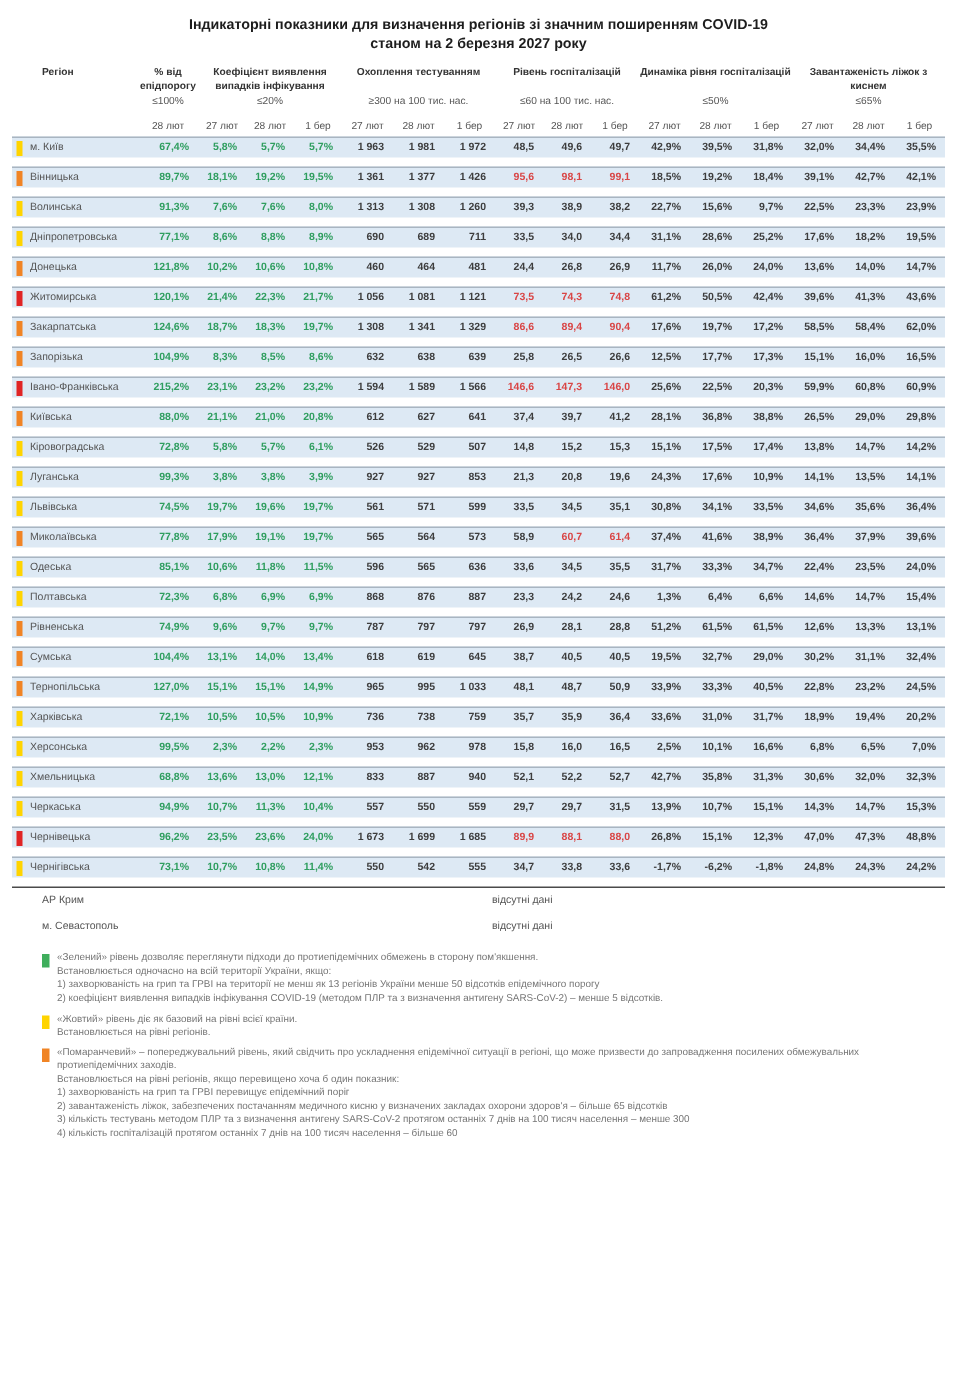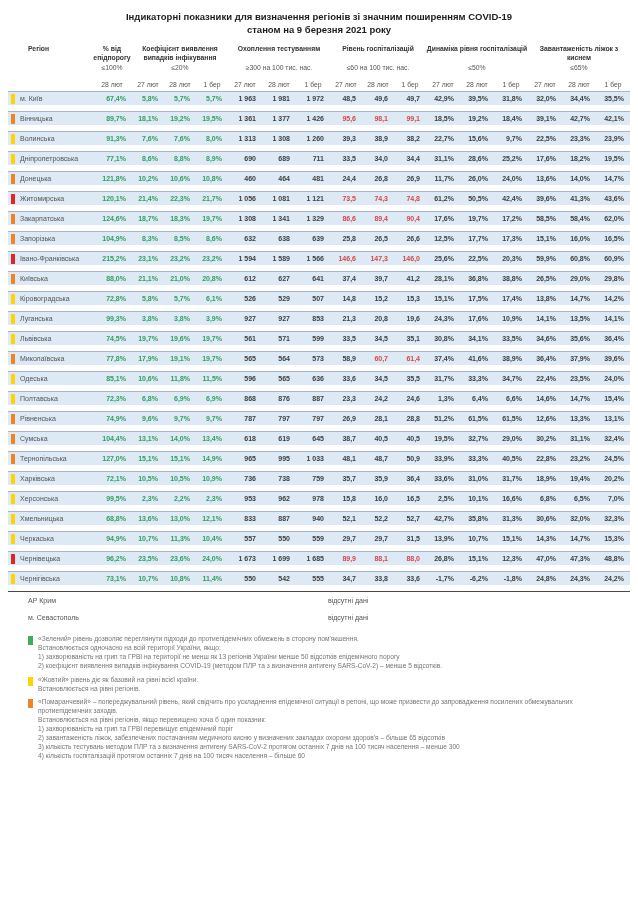--- a/index.html
+++ b/index.html
@@ -39,21 +39,21 @@
   .lmark{width:5px;height:9px;margin:1px 5px 0 20px;flex:none;}
   .ltext{font-size:6.6px;line-height:8.9px;color:#767676;width:575px;}
   .lline{min-height:8.9px;}
 </style>
 </head>
 <body style="--green: #2f9e5f; --redtxt: #d94545; --rowbg: #dde9f4; --rowline: #a9b5c1;">
 
 <div class="page">
   <div class="title">
     <div>Індикаторні показники для визначення регіонів зі значним поширенням COVID-19</div>
-    <div>станом на 9 березня 2021 року</div>
+    <div>станом на 2 березня 2027 року</div>
   </div>
 
   <div class="thead">
     <div class="hcol w-region">
       <div class="hlabel left">Регіон</div>
     </div>
     <div class="hcol w1">
       <div class="hlabel">% від епідпорогу</div>
       <div class="hthresh">≤100%</div>
       <div class="hdates">

